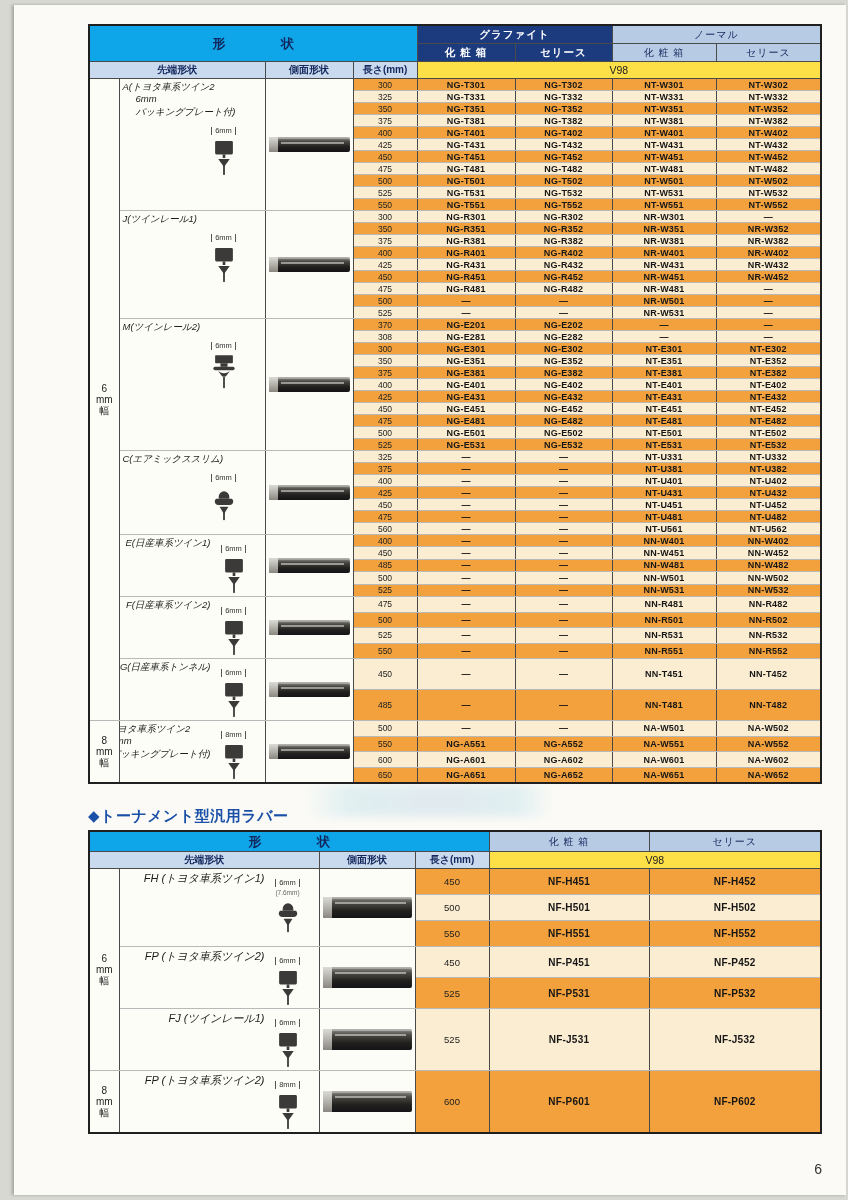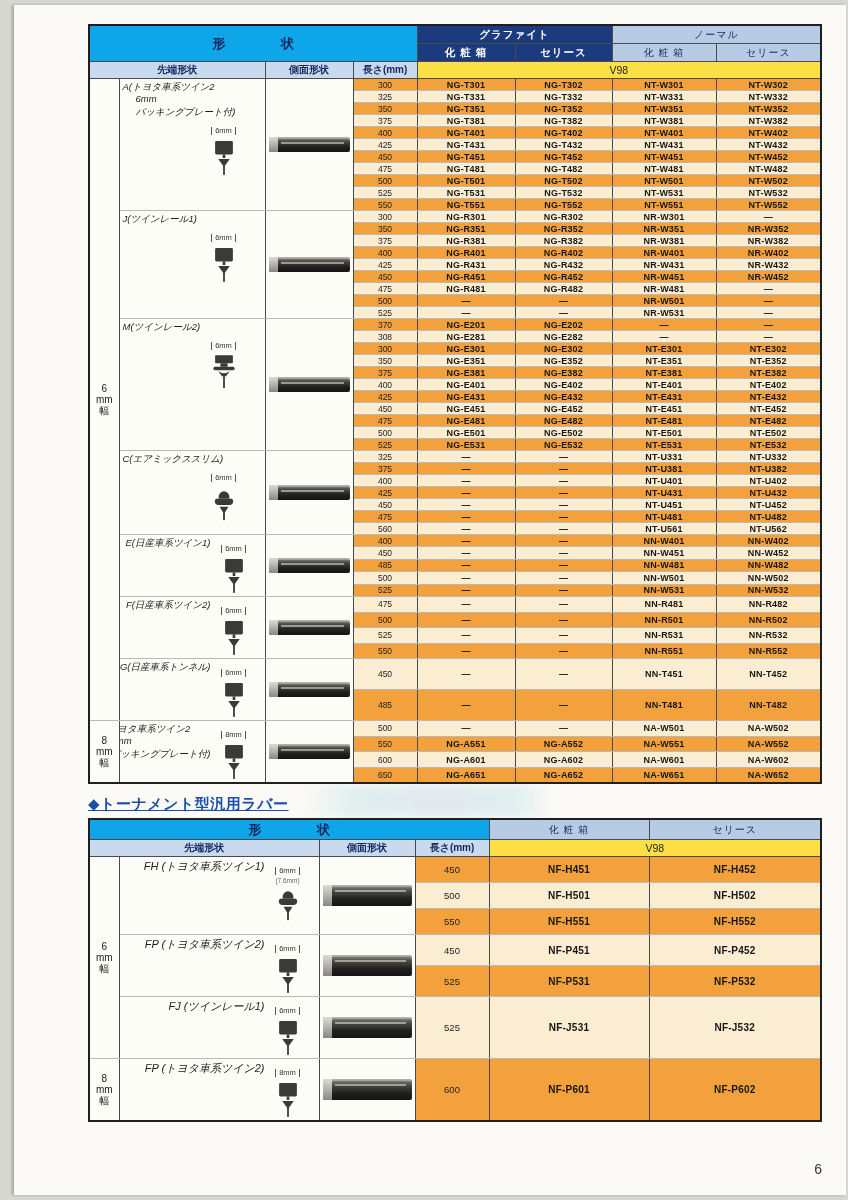--- a/index.html
+++ b/index.html
@@ -651,21 +651,21 @@
           <tr class="orange">
             <td class="len">650</td>
             <td class="part">NG-A651</td>
             <td class="part">NG-A652</td>
             <td class="part">NA-W651</td>
             <td class="part">NA-W652</td>
           </tr>
         </tbody>
     </table>
 
-    <div class="section-title" style="margin-top:11px;text-decoration:underline;">◆トーナメント型汎用ラバー</div>
+    <div class="section-title" style="margin-top:23px;">◆トーナメント型汎用ラバー</div>
 
     <table class="cat" id="t2">
       <colgroup>
         <col style="width:30px">
           <col style="width:200px">
           <col style="width:96px">
           <col style="width:74px">
         <col style="width:160px">
           <col style="width:172px">
       </colgroup>

